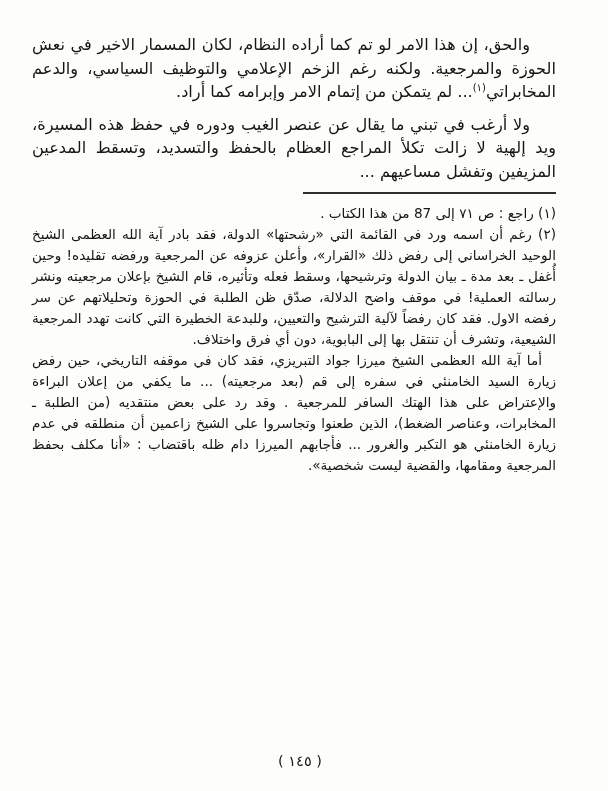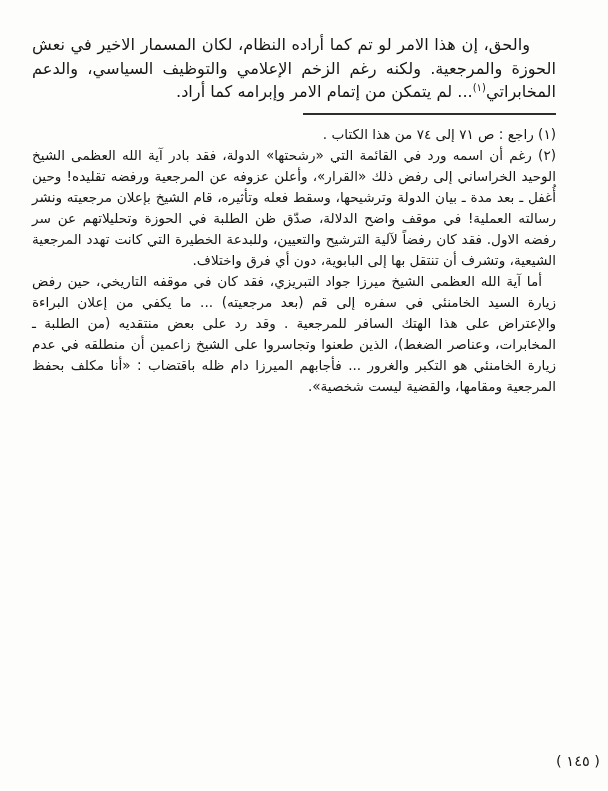--- a/index.html
+++ b/index.html
@@ -45,44 +45,46 @@
     text-align: justify;
   }
   .footnotes p.fn.fn-cont {
     text-indent: 14px;
   }
   .page-number {
     position: absolute;
     bottom: 22px;
     left: 0;
     right: 8px;
+    text-align: center;
     font-size: 14.5px;
     letter-spacing: 2px;
     color: #161616;
   }
 </style>
 </head>
 <body>
 
 <div class="page">
 
   <div class="body-text">
 
     <p class="para"><span>والحق، إن هذا الامر لو تم كما أراده النظام، لكان المسمار الاخير في نعش الحوزة والمرجعية. ولكنه رغم الزخم الإعلامي والتوظيف السياسي، والدعم المخابراتي</span><sup class="fn-ref">(١)</sup><span>... لم يتمكن من إتمام الامر وإبرامه كما أراد.</span></p>
 
 
 
+    <p class="para"><span>ولا أرغب في تبني ما يقال عن عنصر الغيب ودوره في حفظ هذه المسيرة، ويد إلهية لا زالت تكلأ المراجع العظام بالحفظ والتسديد، وتسقط المدعين المزيفين وتفشل مساعيهم ...</span></p>
 
   </div>
 
   <div class="fn-sep"></div>
 
   <div class="footnotes">
 
-    <p class="fn"><span>(١)</span>&nbsp;<span>راجع : ص ٧١ إلى ٧٤ من هذا الكتاب .</span></p>
+    <p class="fn"><span>(١)</span>&nbsp;<span>راجع : ص ٧١ إلى 87 من هذا الكتاب .</span></p>
 
     <p class="fn"><span>(٢)</span>&nbsp;<span>رغم أن اسمه ورد في القائمة التي «رشحتها» الدولة، فقد بادر آية الله العظمى الشيخ الوحيد الخراساني إلى رفض ذلك «القرار»، وأعلن عزوفه عن المرجعية ورفضه تقليده! وحين أُغفل ـ بعد مدة ـ بيان الدولة وترشيحها، وسقط فعله وتأثيره، قام الشيخ بإعلان مرجعيته ونشر رسالته العملية! في موقف واضح الدلالة، صدّق ظن الطلبة في الحوزة وتحليلاتهم عن سر رفضه الاول. فقد كان رفضاً لآلية الترشيح والتعيين، وللبدعة الخطيرة التي كانت تهدد المرجعية الشيعية، وتشرف أن تنتقل بها إلى البابوية، دون أي فرق واختلاف.</span></p>
 
     <p class="fn fn-cont"><span>أما آية الله العظمى الشيخ ميرزا جواد التبريزي، فقد كان في موقفه التاريخي، حين رفض زيارة السيد الخامنئي في سفره إلى قم (بعد مرجعيته) ... ما يكفي من إعلان البراءة والإعتراض على هذا الهتك السافر للمرجعية . وقد رد على بعض منتقديه (من الطلبة ـ المخابرات، وعناصر الضغط)، الذين طعنوا وتجاسروا على الشيخ زاعمين أن منطلقه في عدم زيارة الخامنئي هو التكبر والغرور ... فأجابهم الميرزا دام ظله باقتضاب : «أنا مكلف بحفظ المرجعية ومقامها، والقضية ليست شخصية».</span></p>
 
   </div>
 
   <div class="page-number">( ١٤٥ )</div>
 
 </div>

